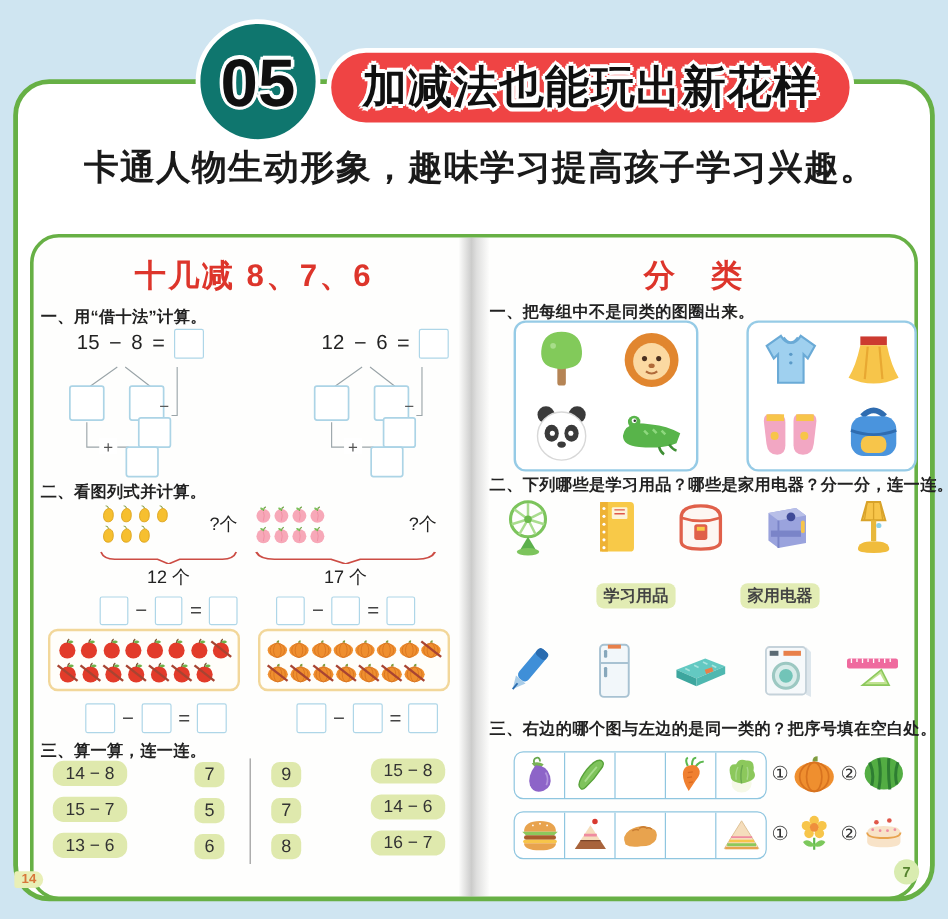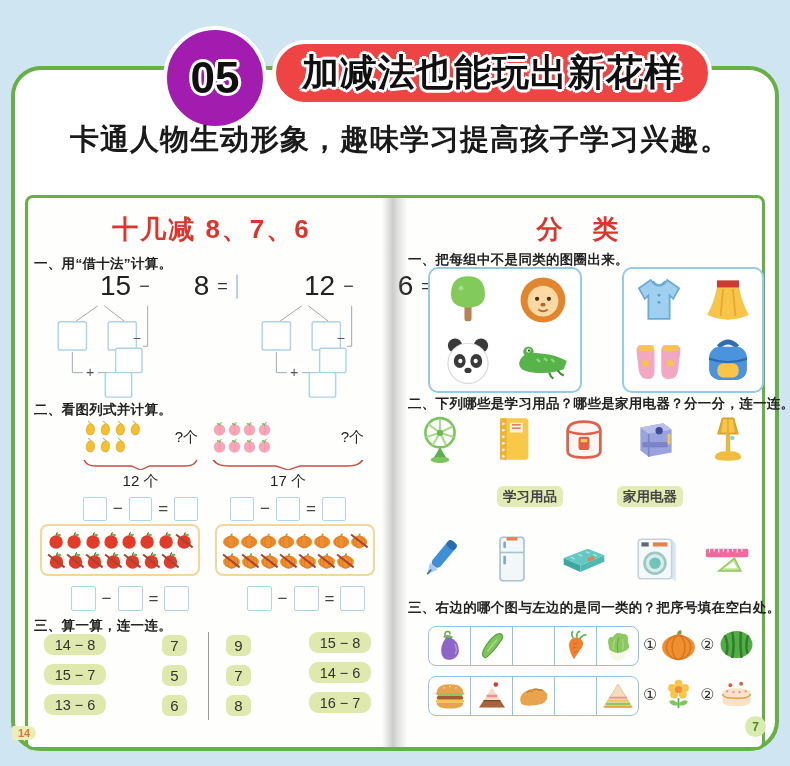--- a/index.html
+++ b/index.html
@@ -7,46 +7,46 @@
     position:relative;width:790px;height:766px;overflow:hidden;
     background:#cfe5f1;
     font-family:"Liberation Sans","DejaVu Sans",sans-serif;
     color:#222;
   }
   .abs{position:absolute;}
   
   .outer-panel{left:11px;top:66px;width:760px;height:677px;background:#fff;
     border:4px solid #67b045;border-radius:30px;z-index:0;}
   
-  .badge-circle{left:163px;top:26px;width:96px;height:96px;border-radius:50%;
-    background:#a21caf;border:4px solid #fff;z-index:3;display:flex;align-items:center;justify-content:center;
-    font-size:44px;font-weight:bold;color:#101010;
+  .badge-circle{left:163px;top:16px;width:96px;height:96px;border-radius:50%;
+    background:#0f766e;border:4px solid #fff;z-index:3;display:flex;align-items:center;justify-content:center;
+    font-size:56px;font-weight:bold;color:#101010;
     text-shadow:-2px -2px 0 #fff,2px -2px 0 #fff,-2px 2px 0 #fff,2px 2px 0 #fff,0 -3px 0 #fff,0 3px 0 #fff,-3px 0 0 #fff,3px 0 0 #fff;}
   .title-pill{left:272px;top:40px;height:58px;padding:0 26px;border-radius:34px;
     background:#ef4444;border:4px solid #fff;z-index:3;display:flex;align-items:center;justify-content:center;
     font-size:37px;font-weight:bold;color:#101010;letter-spacing:1px;white-space:nowrap;
     text-shadow:-2px -2px 0 #fff,2px -2px 0 #fff,-2px 2px 0 #fff,2px 2px 0 #fff,0 -3px 0 #fff,0 3px 0 #fff,-3px 0 0 #fff,3px 0 0 #fff;}
   .subtitle{left:70px;top:120px;font-size:29px;font-weight:600;color:#1a1a1a;letter-spacing:1px;white-space:nowrap;z-index:3;}
   
   .book{left:25px;top:195px;width:734px;height:549px;background:#fefefd;
-    border:3px solid #67b045;border-radius:8px;z-index:2;text-decoration:underline;}
+    border:3px solid #67b045;border-radius:24px;z-index:2;text-decoration:underline;}
   .page{position:absolute;top:0;height:100%;}
   .page-left{left:0;width:367px;}
   .page-right{left:367px;width:367px;}
   .spine{position:absolute;left:354px;top:0;width:26px;height:100%;pointer-events:none;z-index:5;
     background:linear-gradient(90deg,rgba(120,120,120,0) 0%,rgba(110,110,110,.35) 42%,rgba(140,140,140,.28) 58%,rgba(120,120,120,0) 100%);}
   .wp-title{position:absolute;top:14px;left:0;width:100%;text-align:center;
     font-size:26px;font-weight:bold;color:#dd352b;letter-spacing:2px;white-space:nowrap;}
   .sec-h{position:absolute;font-size:13.5px;font-weight:bold;color:#222;letter-spacing:.3px;white-space:nowrap;}
   
   .abox{display:inline-block;width:22px;height:22px;background:#fff;border:1.5px solid #aed6e8;border-radius:2px;}
   .abox.big{width:23px;height:23px;}
   .eq{display:flex;align-items:center;justify-content:center;gap:6px;}
   .eq .op{font-size:17px;color:#444;}
-  .num{font-size:28px;color:#222;margin-left:36px;}
+  .num{font-size:17px;color:#222;}
   
   .bond{position:absolute;width:180px;}
   #bond1{left:12px;top:74px;} #bond2{left:216px;top:74px;}
   .bond-eq{height:28px;display:flex;align-items:center;gap:8px;padding-left:24px;}
   .bond-eq .op{font-size:18px;color:#333;}
   .bond-svg{width:160px;height:96px;margin-left:6px;margin-top:3px;display:block;}
   .bl{stroke:#9aa4a8;stroke-width:1;fill:none;}
   .bb{fill:#fff;stroke:#acd4e6;stroke-width:1.5;}
   .bop{font-size:15px;fill:#555;}
   

